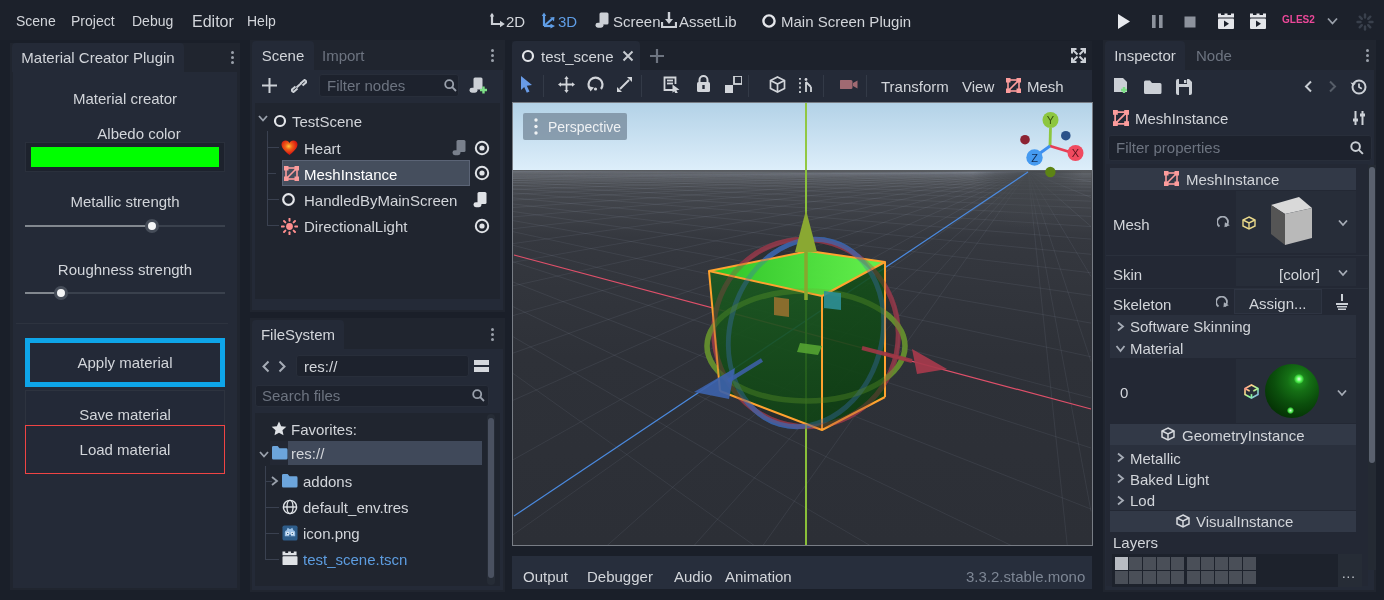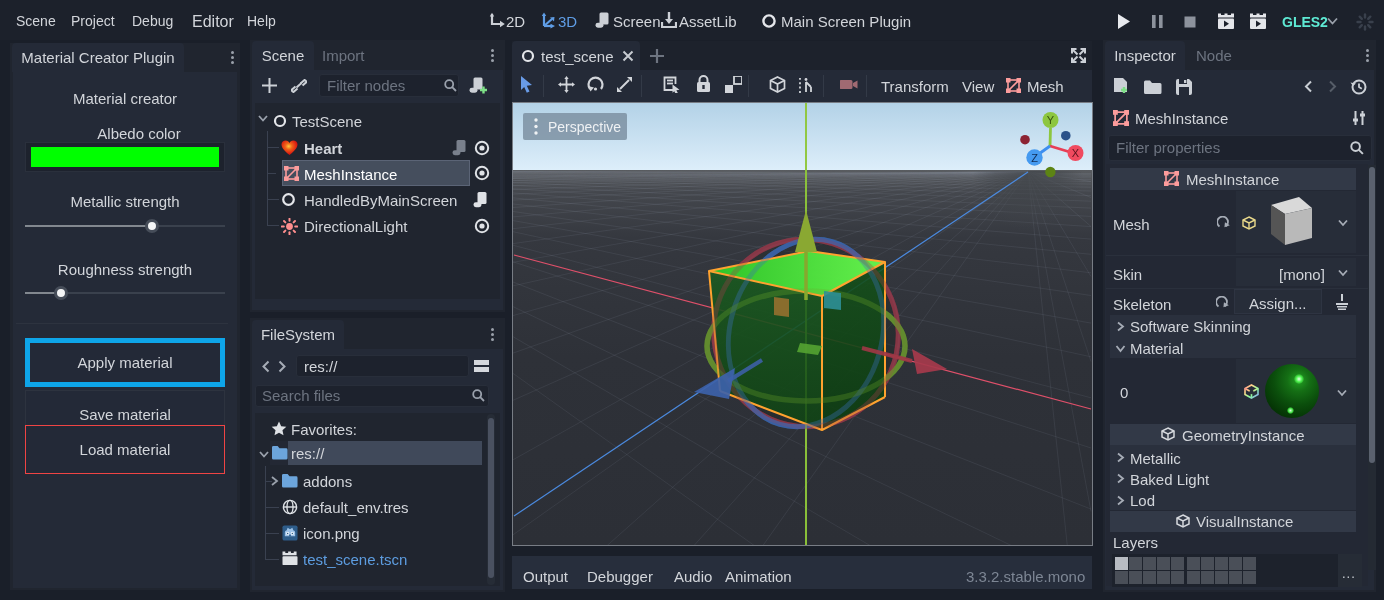--- a/index.html
+++ b/index.html
@@ -71,21 +71,21 @@
 <svg class="abs" style="left:1218px;top:13px;" width="16" height="16" viewBox="0 0 16 16">
     <path d="M0 0.5 h3 v1.5 h3.5 v-1.5 h3 v1.5 h3.5 v-1.5 h3 v4 h-16 Z" fill="#e4e6ea"></path>
     <rect x="0" y="5.5" width="16" height="10.5" rx="1" fill="#e4e6ea"></rect>
     <path d="M6 7.5 L11 10.7 L6 14 Z" fill="#1c212b"></path>
   </svg>
 <svg class="abs" style="left:1250px;top:13px;" width="16" height="16" viewBox="0 0 16 16">
     <path d="M0 0.5 h3 v1.5 h3.5 v-1.5 h3 v1.5 h3.5 v-1.5 h3 v4 h-16 Z" fill="#e4e6ea"></path>
     <rect x="0" y="5.5" width="16" height="10.5" rx="1" fill="#e4e6ea"></rect>
     <path d="M6 7.5 L11 10.7 L6 14 Z" fill="#1c212b"></path>
   </svg>
-<div class="abs txt" style="left:1282px;top:14px;color:#5eead4;font-weight:bold;font-size:14px;">GLES2</div>
+<div class="abs txt" style="left:1282px;top:14px;color:#ec4899;font-weight:bold;font-size:10px;">GLES2</div>
 <svg class="abs" style="left:1327px;top:17px;" width="11" height="8" viewBox="0 0 11 8">
     <path d="M1 1.5 L5.5 6.5 L10 1.5" fill="none" stroke="#9aa0aa" stroke-width="1.8"></path>
   </svg>
 <svg class="abs" style="left:1356px;top:13px;" width="18" height="18" viewBox="0 0 18 18">
     <g stroke="#39404c" stroke-width="2.4" stroke-linecap="round">
       <line x1="9" y1="1.5" x2="9" y2="4.5"></line>
       <line x1="9" y1="13.5" x2="9" y2="16.5"></line>
       <line x1="1.5" y1="9" x2="4.5" y2="9"></line>
       <line x1="13.5" y1="9" x2="16.5" y2="9"></line>
       <line x1="3.7" y1="3.7" x2="5.8" y2="5.8"></line>
@@ -179,21 +179,21 @@
         <stop offset="0" stop-color="#404449" stop-opacity="0.8"></stop>
         <stop offset="0.6" stop-color="#404449" stop-opacity="0.45"></stop>
         <stop offset="1" stop-color="#3f4349" stop-opacity="0"></stop>
       </radialGradient>
       <clipPath id="gclip">
         <rect x="0" y="68" width="578" height="374"></rect>
       </clipPath>
     </defs>
     <path d="M8.5 15 C2 10 0.5 6.5 0.5 4.5 C0.5 2 2.5 0.5 4.7 0.5 C6.5 0.5 7.9 1.6 8.5 3 C9.1 1.6 10.5 0.5 12.3 0.5 C14.5 0.5 16.5 2 16.5 4.5 C16.5 6.5 15 10 8.5 15 Z" fill="url(#hg)"></path>
   </svg>
-<div class="abs txt" style="left:304px;top:140px;font-weight:bold;">Heart</div>
+<div class="abs txt" style="left:304px;top:140px;">Heart</div>
 <svg class="abs" style="left:452px;top:140px;" width="15" height="16" viewBox="0 0 15 16">
     <rect x="4.5" y="0" width="9" height="12" rx="1.5" fill="#79808c"></rect>
     <rect x="0.5" y="10.2" width="8" height="5" rx="2.4" fill="#79808c"></rect>
   </svg>
 <svg class="abs" style="left:474px;top:140px;" width="16" height="16" viewBox="0 0 16 16">
     <circle cx="8" cy="8" r="6.2" fill="none" stroke="#dfe2e6" stroke-width="2"></circle>
     <circle cx="8" cy="8" r="2.6" fill="#dfe2e6"></circle>
   </svg>
 
 <div class="abs" style="left:282px;top:160px;width:188px;height:26px;background:#454e5d;border:1px solid #5b6476;"></div>
@@ -697,21 +697,21 @@
     <polygon points="24,22 51,16 51,46 24,53" fill="#b9b9b9"></polygon>
   </svg>
 <svg class="abs" style="left:1338px;top:219px;" width="10" height="8" viewBox="0 0 10 8">
     <path d="M1 1.5 L5 6 L9 1.5" fill="none" stroke="#a6acb6" stroke-width="1.8"></path>
   </svg>
 <div class="abs" style="left:1106px;top:255px;width:262px;height:1px;background:#2a303c;"></div>
 <div class="abs" style="left:1106px;top:288px;width:262px;height:1px;background:#2a303c;"></div>
 
 <div class="abs txt" style="left:1113px;top:266px;">Skin</div>
 <div class="abs" style="left:1236px;top:258px;width:120px;height:28px;background:#272d39;"></div>
-<div class="abs txt" style="left:1279px;top:266px;">[mono]</div>
+<div class="abs txt" style="left:1279px;top:266px;">[color]</div>
 <svg class="abs" style="left:1338px;top:269px;" width="10" height="8" viewBox="0 0 10 8">
     <path d="M1 1.5 L5 6 L9 1.5" fill="none" stroke="#a6acb6" stroke-width="1.8"></path>
   </svg>
 
 <div class="abs txt" style="left:1113px;top:296px;">Skeleton</div>
 <svg class="abs" style="left:1216px;top:296px;" width="13" height="13" viewBox="0 0 13 13">
     <path d="M2.5 10.5 A5.4 5.4 0 1 1 9 10.2" fill="none" stroke="#a6acb6" stroke-width="1.8"></path>
     <path d="M11.5 7 L8.6 12 L5.8 7.8 Z" fill="#a6acb6" transform="rotate(40 9 10)"></path>
   </svg>
 <div class="abs" style="left:1234px;top:289px;width:88px;height:25px;background:#272d39;border:1px solid #2e3442;"></div>

